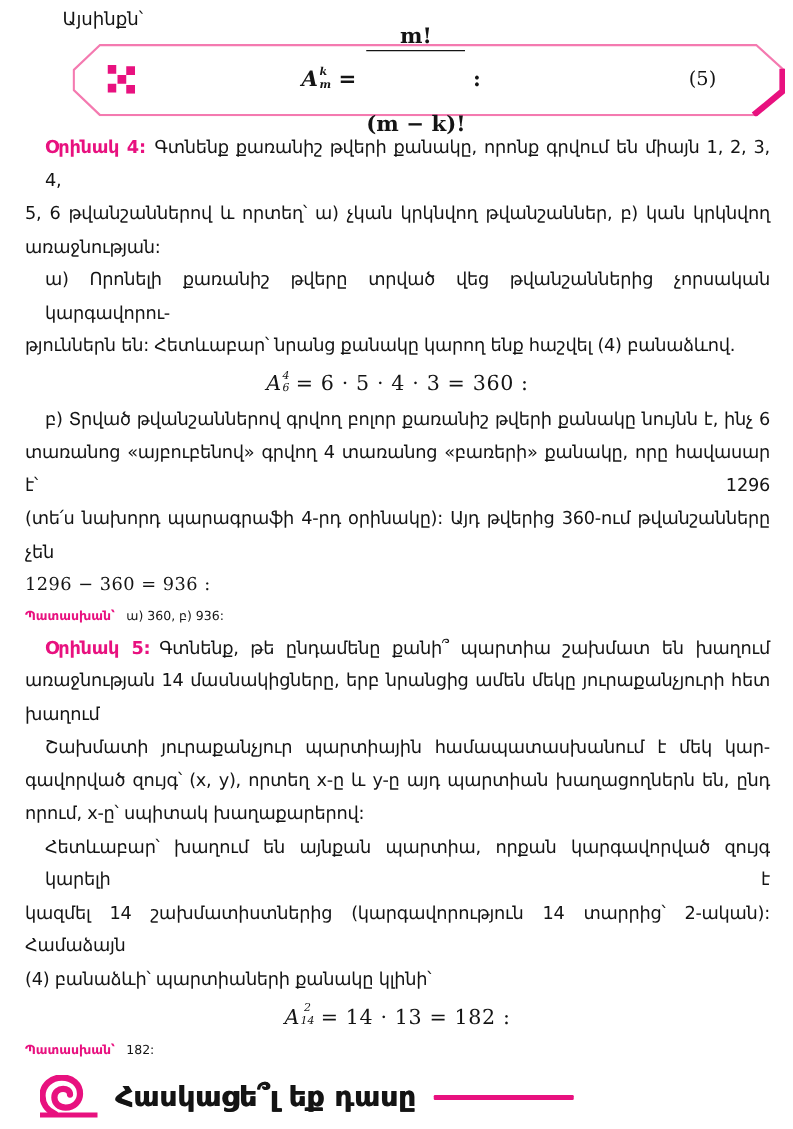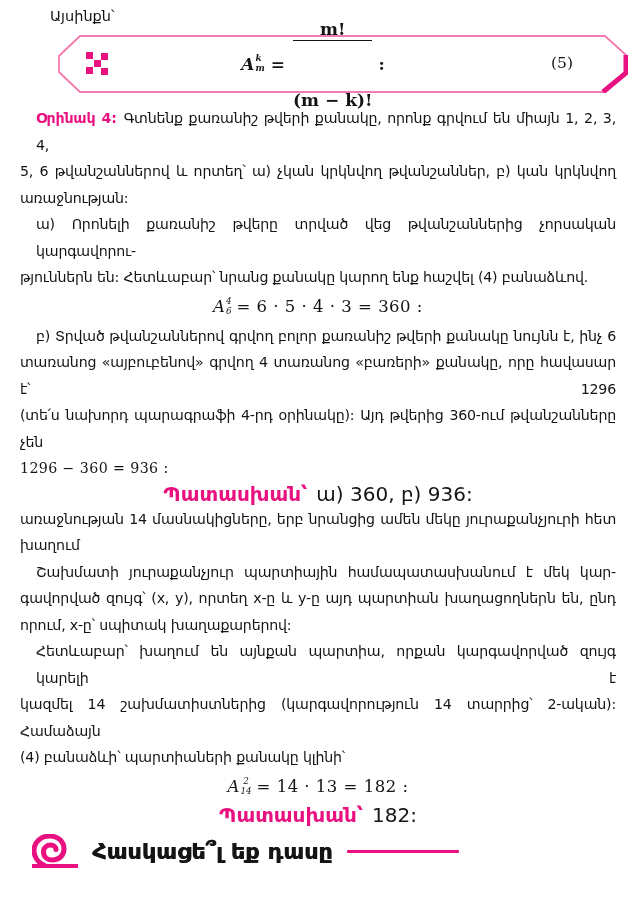--- a/index.html
+++ b/index.html
@@ -42,21 +42,21 @@
   .frac .num { display: block; border-bottom: 1.5px solid var(--ink); padding: 0 6px 1px; }
   .frac .den { display: block; padding-top: 1px; margin-top: 48px; }
   .fend { margin-left: 2px; }
 
   
   .fline { text-align: center; font-family: "DejaVu Serif", serif; font-size: 16.5px;
            height: 32px; display: flex; align-items: center; justify-content: center; }
   .fline .frest { margin-left: 3px; letter-spacing: 0.5px; }
 
   
-  .answer { text-align: center; font-size: 20px; line-height: 24px; }
+  .answer { text-align: left; font-size: 10px; line-height: 24px; }
   .answer .val { margin-left: 2px; }
 
   
   .sec { position: relative; display: flex; align-items: center; margin-left: 12px; }
   .sec1 { margin-top: 8px; height: 34px; }
   .sec-icon { flex: 0 0 auto; color: var(--magenta); }
   .sec-title { font-weight: bold; font-size: 22px; letter-spacing: 0.2px;
                margin-left: 14px; text-shadow: 0.7px 0 0 var(--ink); white-space: nowrap; }
   .sec-rule { display: inline-block; height: 3.5px; background: var(--magenta);
               margin-left: 14px; border-radius: 1px; }
@@ -116,20 +116,21 @@
     <span class="frest">= 6 · 5 · 4 · 3 = 360 :</span>
   </div>
 
   <div class="line jl indent">բ) Տրված թվանշաններով գրվող բոլոր քառանիշ թվերի քանակը նույնն է, ինչ 6</div>
   <div class="line jl">տառանոց «այբուբենով» գրվող 4 տառանոց «բառերի» քանակը, որը հավասար է՝ 1296</div>
   <div class="line jl">(տե՛ս նախորդ պարագրաֆի 4-րդ օրինակը): Այդ թվերից 360-ում թվանշանները չեն</div>
   <div class="line mathline">1296 − 360 = 936 :</div>
 
   <div class="answer"><span class="lead">Պատասխան՝</span><span class="val">ա) 360, բ) 936:</span></div>
 
+  <div class="line jl indent"><span class="lead">Օրինակ 5:</span><span>Գտնենք, թե ընդամենը քանի՞ պարտիա շախմատ են խաղում</span></div>
   <div class="line jl">առաջնության 14 մասնակիցները, երբ նրանցից ամեն մեկը յուրաքանչյուրի հետ խաղում</div>
 
   <div class="line jl indent">Շախմատի յուրաքանչյուր պարտիային համապատասխանում է մեկ կար-</div>
   <div class="line jl">գավորված զույգ՝ (x, y), որտեղ x-ը և y-ը այդ պարտիան խաղացողներն են, ընդ</div>
   <div class="line">որում, x-ը՝ սպիտակ խաղաքարերով:</div>
 
   <div class="line jl indent">Հետևաբար՝ խաղում են այնքան պարտիա, որքան կարգավորված զույգ կարելի է</div>
   <div class="line jl">կազմել 14 շախմատիստներից (կարգավորություն 14 տարրից՝ 2-ական): Համաձայն</div>
   <div class="line">(4) բանաձևի՝ պարտիաների քանակը կլինի՝</div>
 

